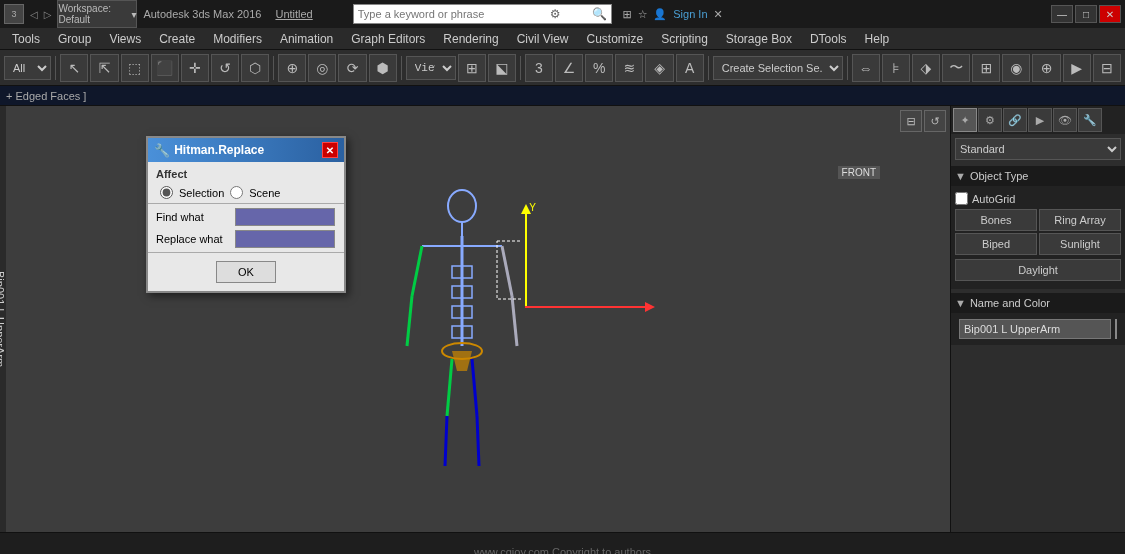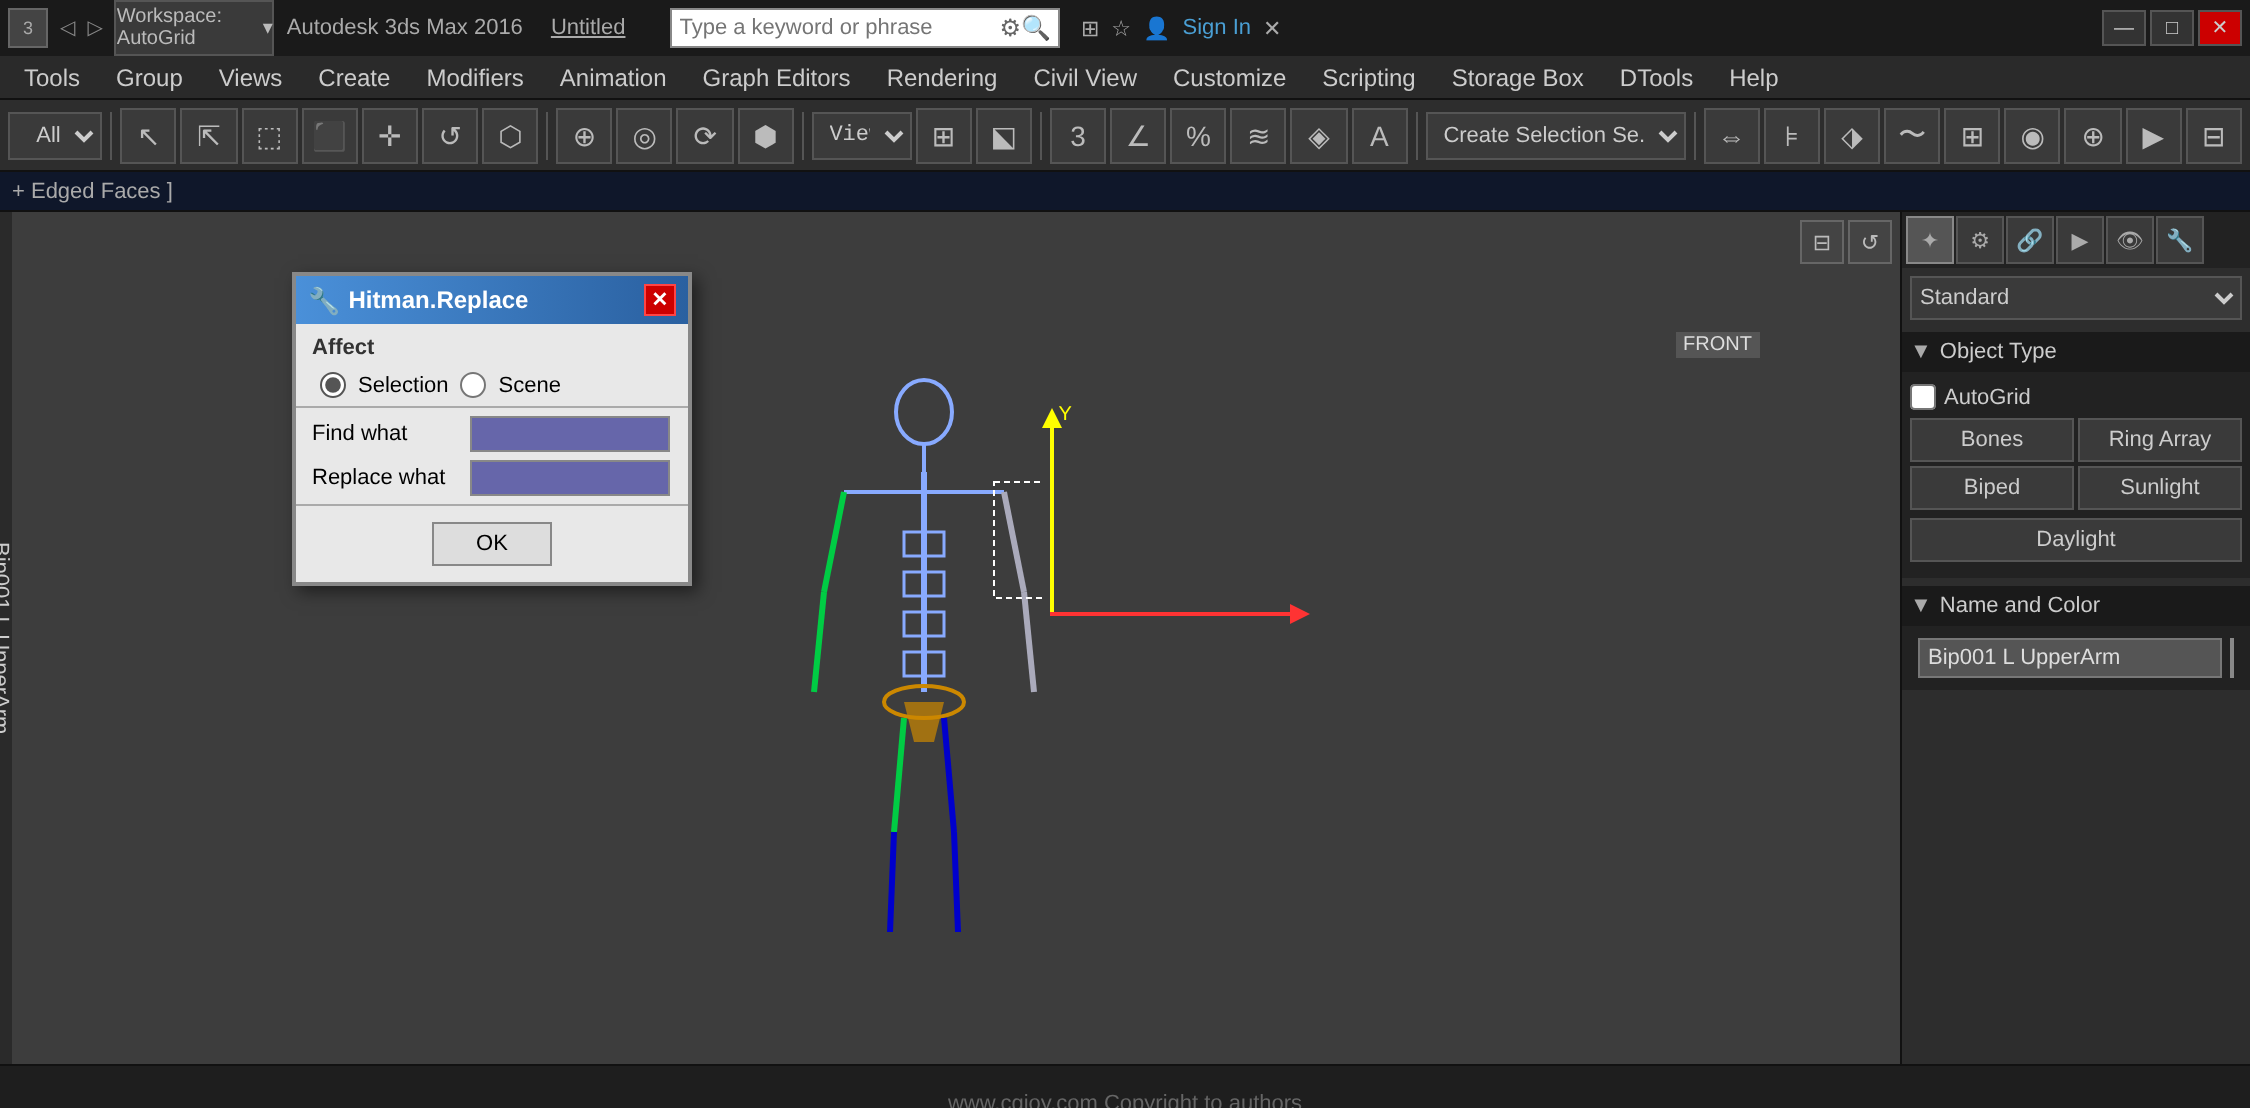--- a/index.html
+++ b/index.html
@@ -30,21 +30,21 @@
     #toolbar {
       display: flex; align-items: center; height: 36px; background: #2d2d2d; border-bottom: 1px solid #111;
       padding: 0 4px; gap: 2px;
     }
     .tool-btn {
       width: 30px; height: 28px; background: #3a3a3a; border: 1px solid #555; display: flex; align-items: center; justify-content: center;
       cursor: pointer; color: #bbb; font-size: 14px;
     }
     .tool-separator { width: 1px; height: 24px; background: #555; margin: 0 2px; }
     .tool-dropdown {
-      height: 24px; background: #3a3a3a; border: 1px solid #555; color: #ccc; font-size: 11px; padding: 0 4px; cursor: pointer; text-align: right;
+      height: 24px; background: #3a3a3a; border: 1px solid #555; color: #ccc; font-size: 11px; padding: 0 4px; cursor: pointer;
     }
 
     
     #status-top {
       height: 20px; background: #0f172a; border-bottom: 1px solid #111; display: flex; align-items: center; padding: 0 6px;
       font-size: 11px; color: #aaa;
     }
 
     
     #main-layout { display: flex; height: calc(554px - 28px - 22px - 36px - 20px - 22px); }
@@ -114,25 +114,25 @@
     .vp-top-btn { width: 22px; height: 22px; background: #444; border: 1px solid #666; display: flex; align-items: center; justify-content: center; font-size: 11px; color: #bbb; cursor: pointer; }
   </style>
 </head>
 <body>
 
 <div id="title-bar">
   <div class="title-logo">3</div>
   <span style="font-size:10px; color:#888;">◁</span>
   <span style="font-size:10px; color:#888;">▷</span>
   <div class="tool-btn" style="width:80px; font-size:10px;">
-    <span>Workspace: AutoGrid</span>▾
+    <span>Workspace: Default</span>▾
   </div>
   <span class="title-text">Autodesk 3ds Max 2016</span>
   <span class="title-text" style="margin-left:8px;text-decoration:underline;">Untitled</span>
-  <div class="search-box" style="margin-left:16px;">
+  <div class="search-box" style="margin-left:34px;gap:32px;">
     <input type="text" placeholder="Type a keyword or phrase" style="">
     <span class="search-icon-btn">⚙</span>
     <span class="search-icon-btn">🔍</span>
   </div>
   <span style="font-size:11px; color:#aaa; margin-left:4px;">⊞</span>
   <span style="font-size:11px; color:#aaa;">☆</span>
   <span style="font-size:11px; color:#aaa;">👤</span>
   <span style="font-size:11px; color:#4a9fd4;">Sign In</span>
   <span style="font-size:11px; color:#aaa;">✕</span>
   <div class="win-controls">

